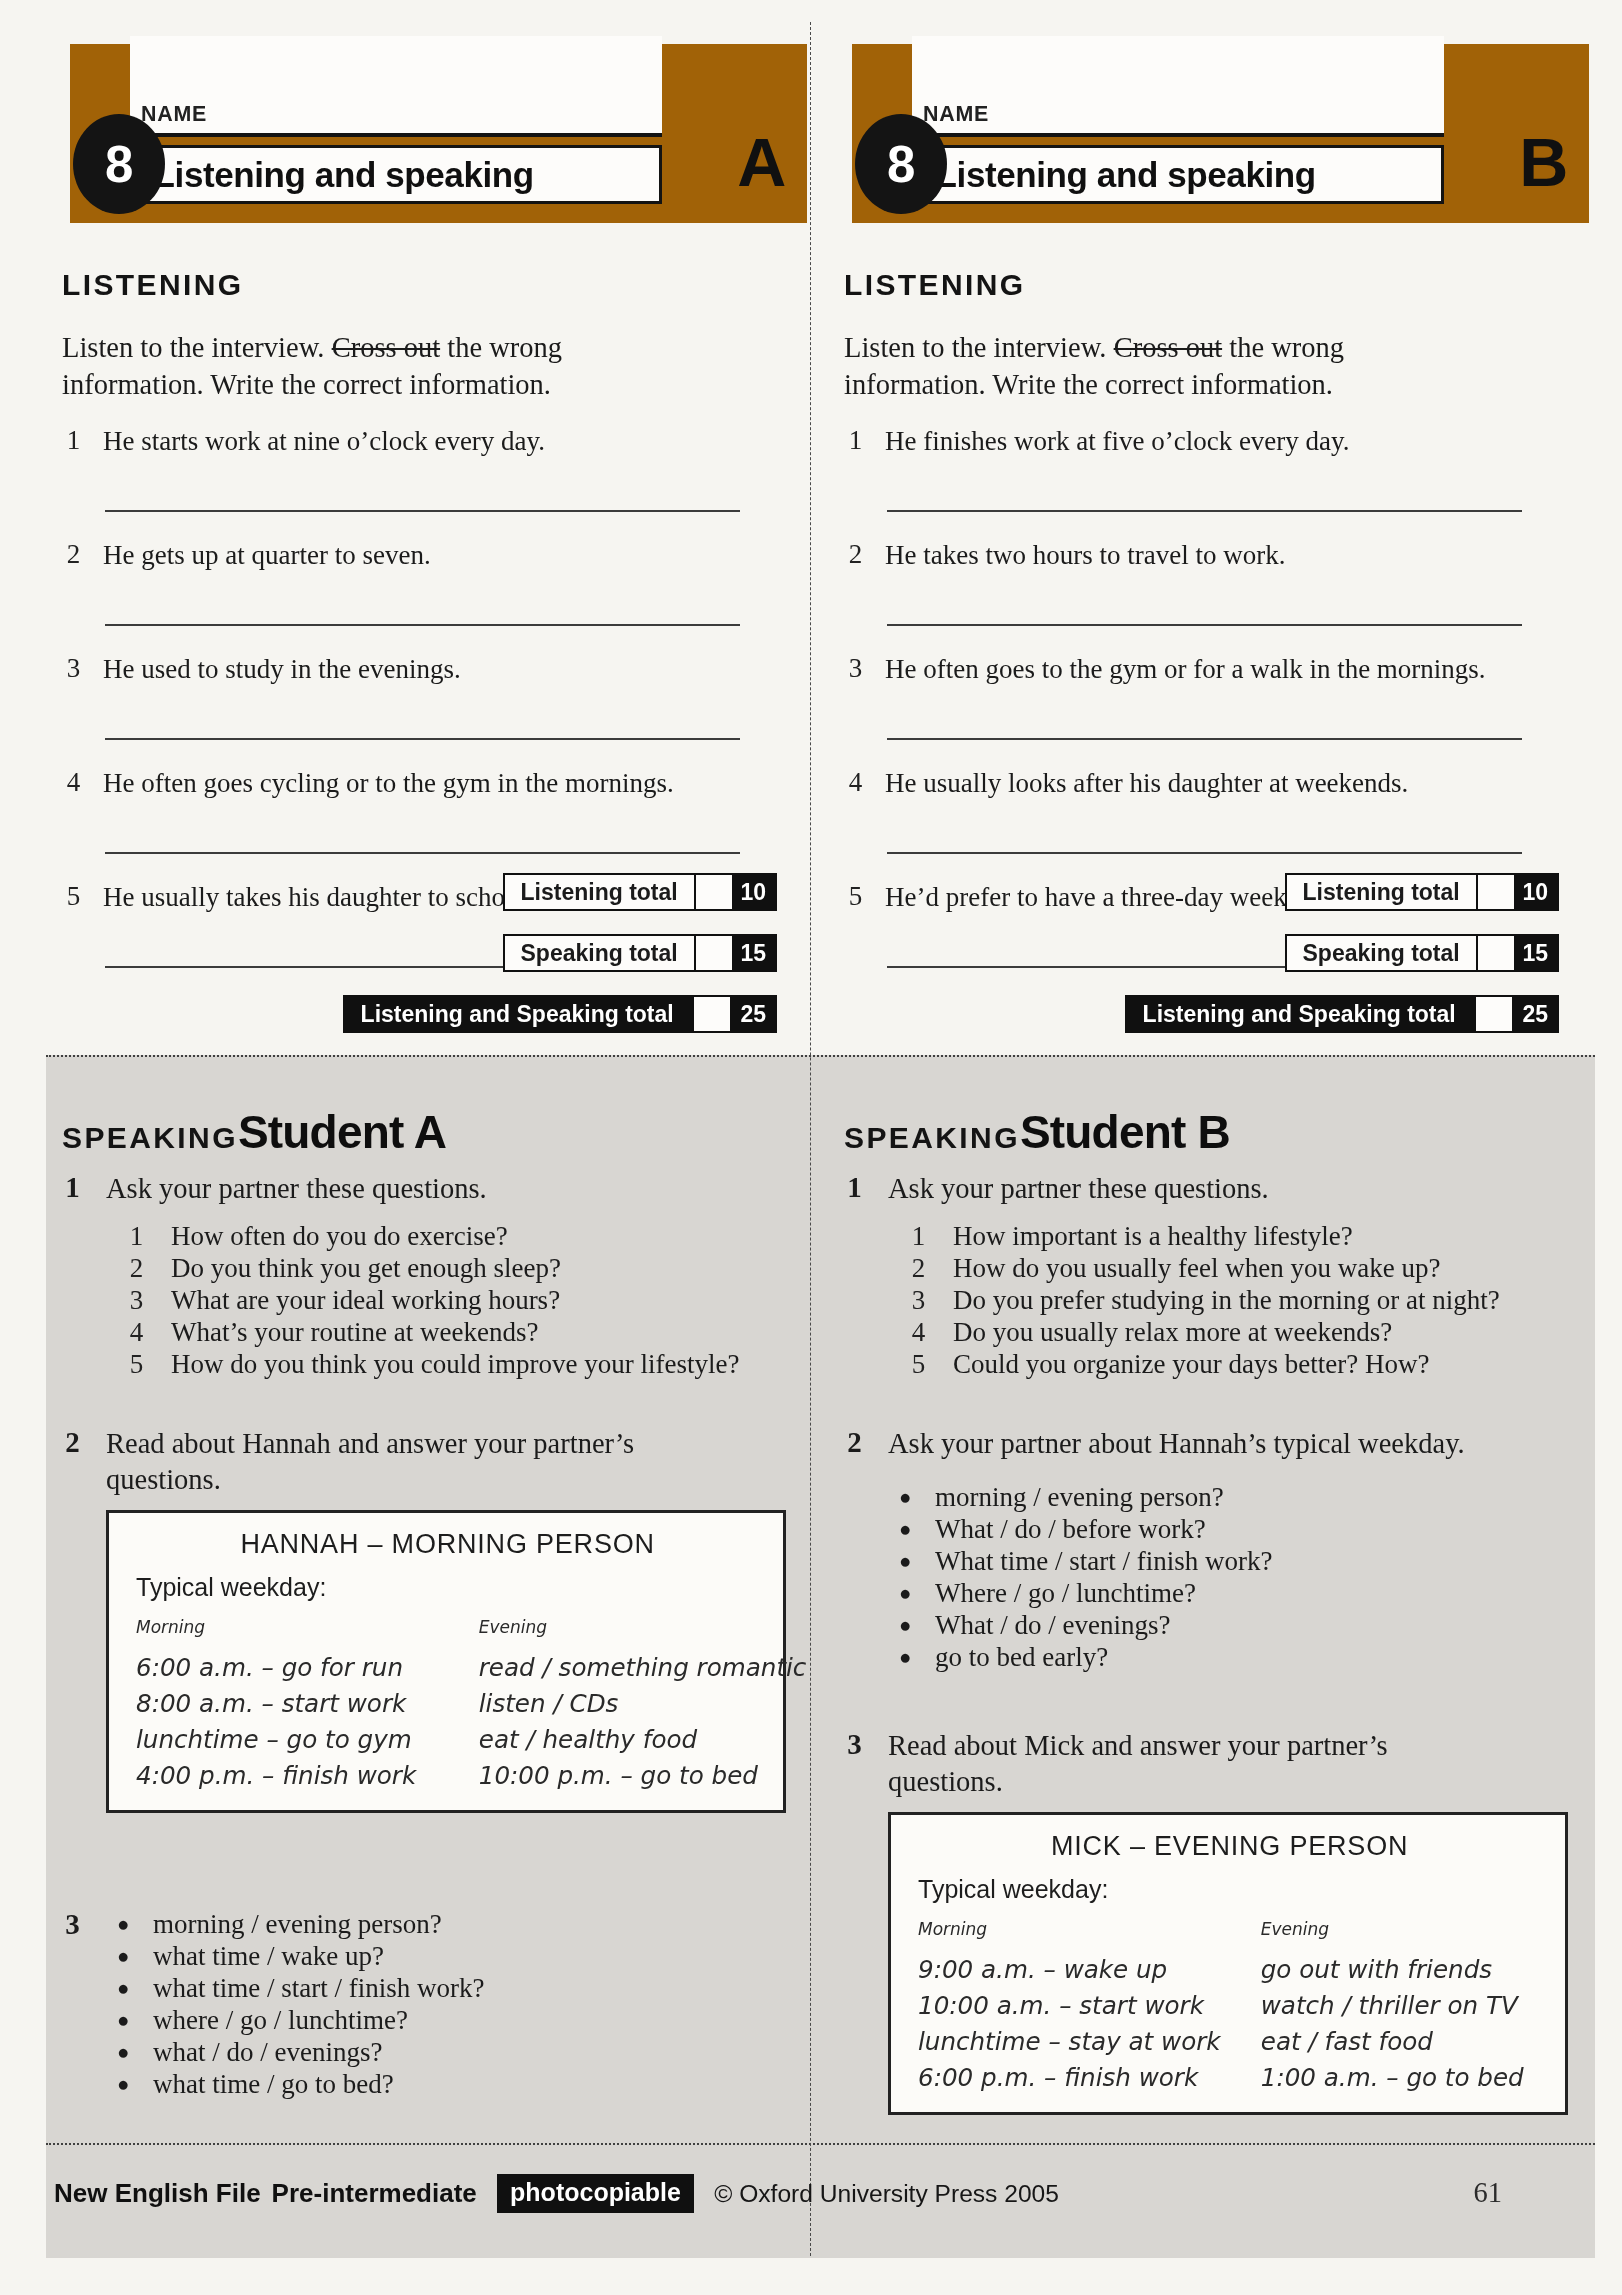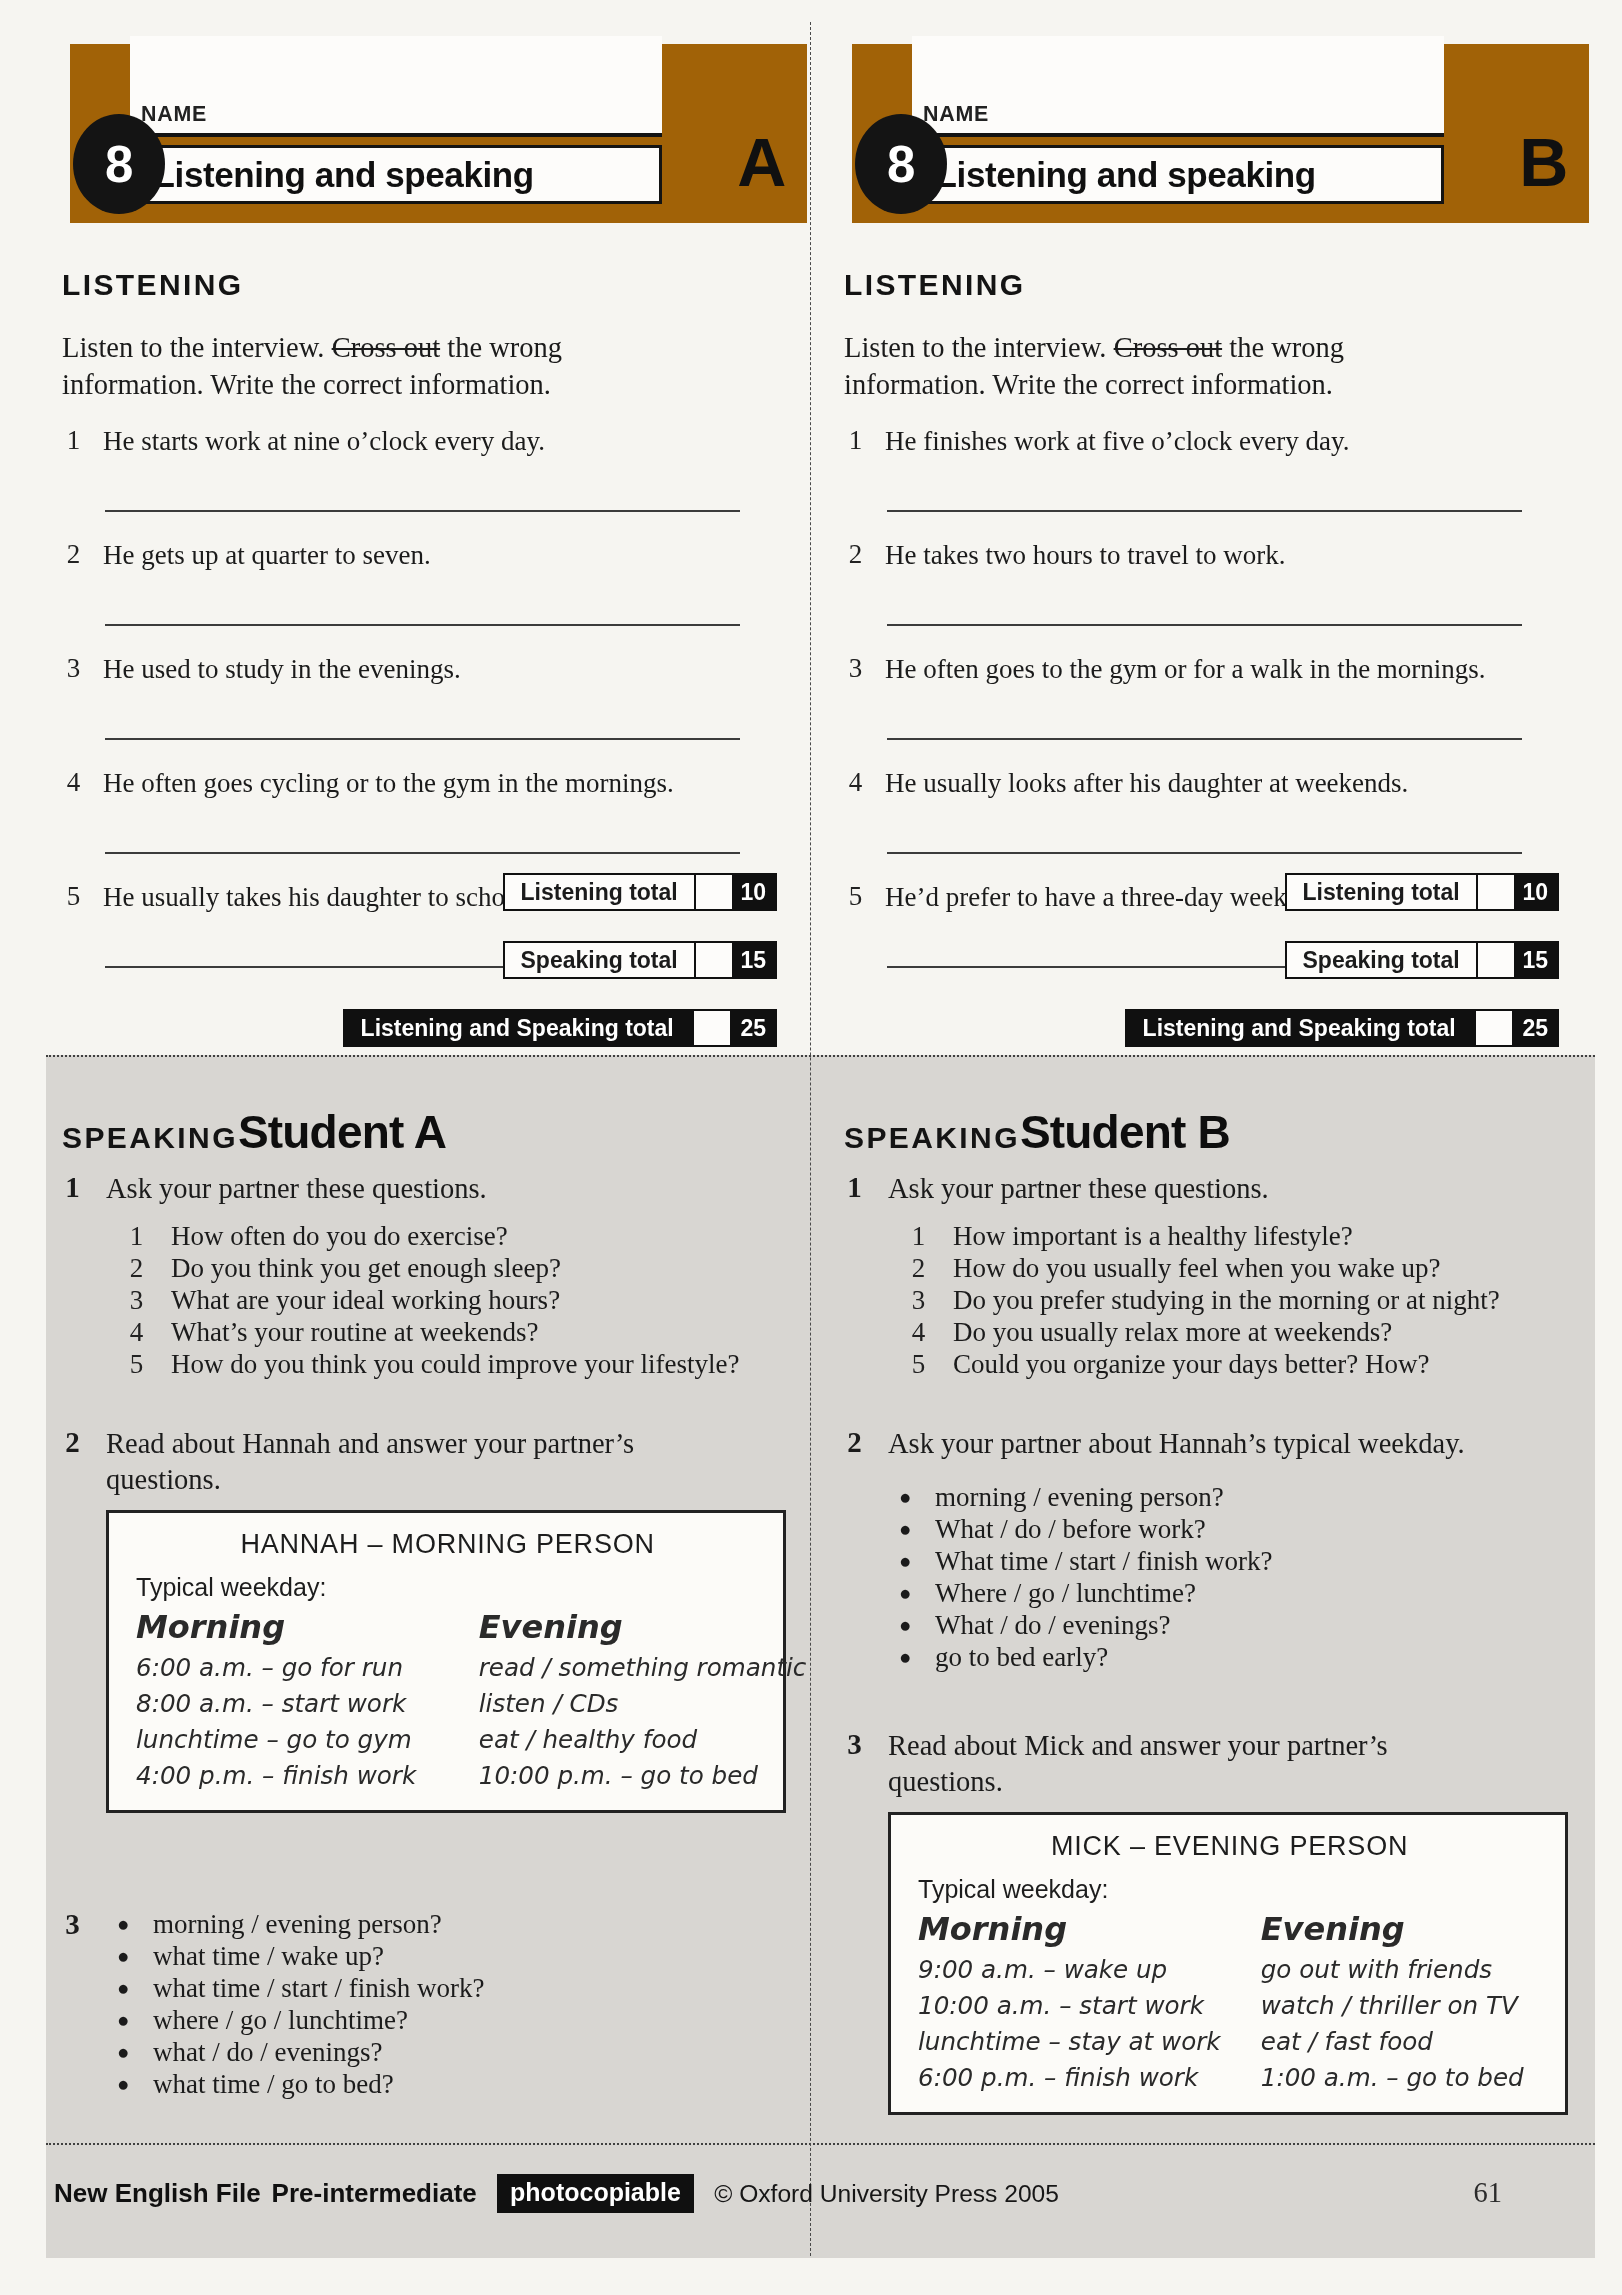--- a/index.html
+++ b/index.html
@@ -70,21 +70,21 @@
   ol.statements>li{counter-increment:st;position:relative;padding-left:41px;margin:0 0 27px 0;}
   ol.statements>li::before{
     content:counter(st);position:absolute;left:4.8px;top:0;font-size:27px;color:#222;
   }
   .st-text{font-size:27px;line-height:33px;display:block;}
   .answer-line{
     margin:52px 0 0 1.6px;width:calc(100% - 48px);
     border-bottom:2.4px solid #3c3c3c;height:0;
   }
   
-  .totals{position:absolute;top:873px;right:14.3px;display:flex;flex-direction:column;align-items:flex-end;gap:30px;}
+  .totals{position:absolute;top:873px;right:14.3px;display:flex;flex-direction:column;align-items:flex-end;gap:23px;}
   .total-box{
     display:flex;align-items:stretch;border:2.4px solid #101010;background:#fdfcfa;height:38px;box-sizing:border-box;
     font-family:"Liberation Sans", sans-serif;font-weight:bold;font-size:23px;
   }
   .total-box .lbl{display:flex;align-items:center;padding:0 16px;border-right:2.4px solid #101010;white-space:nowrap;}
   .total-box .empty{width:36px;background:#fdfcfa;}
   .total-box .num{width:43px;background:#101010;color:#fff;display:flex;align-items:center;justify-content:center;}
   .total-box.dark{background:#101010;color:#fff;}
   .total-box.dark .empty{border-left:2.4px solid #101010;border-right:2.4px solid #101010;background:#fdfcfa;}
 
@@ -122,21 +122,21 @@
   .col.b .card{}
   .card-title{
     text-align:center;font-family:"Liberation Sans", sans-serif;font-size:27px;letter-spacing:0.8px;color:#1d1d1d;
     margin:0 0 12.7px 0;
   }
   .card-sub{
     font-family:"Liberation Sans", sans-serif;font-size:25px;color:#1d1d1d;margin:0 0 11px 0;
   }
   .hand{font-family:"DejaVu Sans", sans-serif;font-style:italic;color:#2a2a2a;}
   .card-grid{display:grid;grid-template-columns:55% 45%;}
-  .card-col-label{font-size:32px;line-height:28.5px;margin-bottom:8px;font-weight:bold;}
+  .card-col-label{font-size:17px;line-height:28.5px;margin-bottom:8px;}
   .card-row{font-size:24.6px;line-height:36px;white-space:nowrap;}
 
   
   .footer{
     position:absolute;left:54px;top:2174px;display:flex;align-items:center;gap:20.6px;
     font-family:"Liberation Sans", sans-serif;
   }
   .f-series{font-weight:bold;font-size:26px;color:#101010;}
   .f-series .s2{margin-left:11px;}
   .f-badge{

